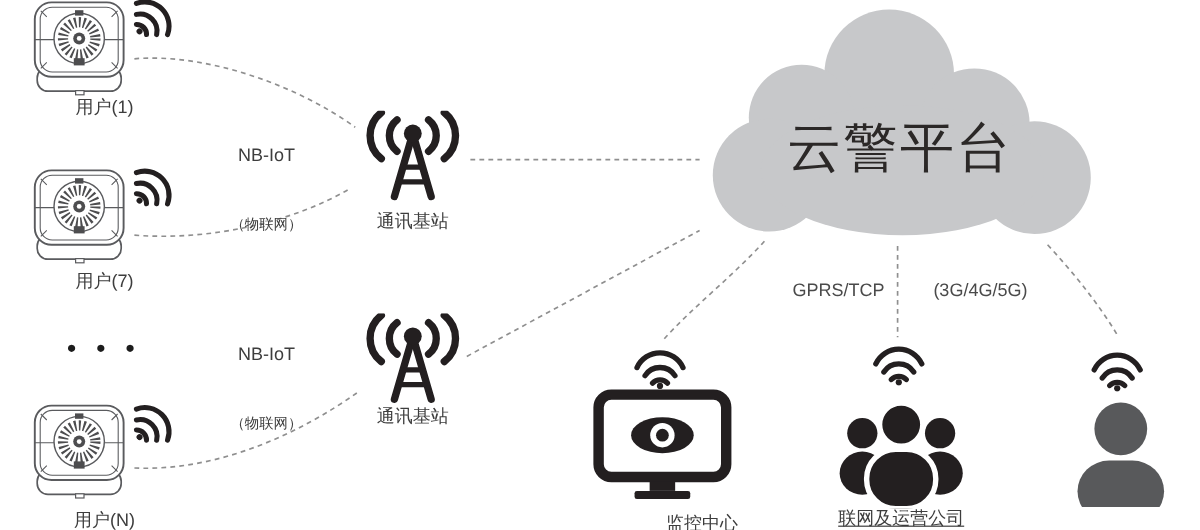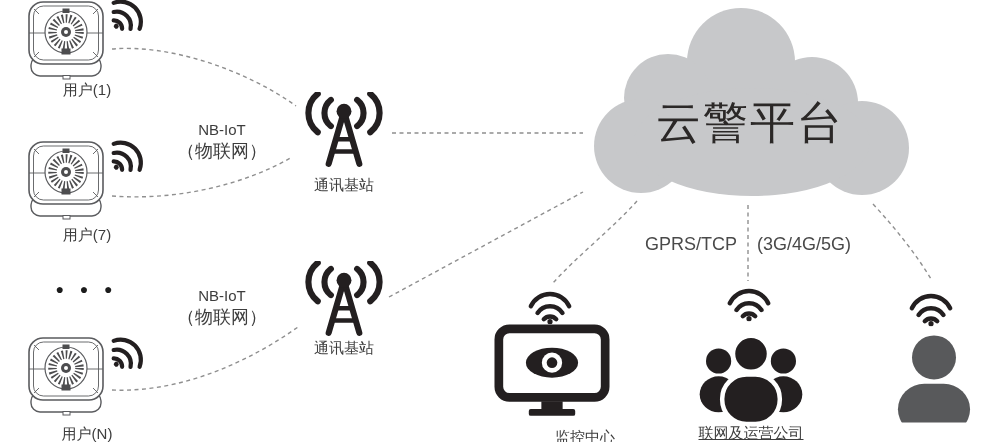--- a/index.html
+++ b/index.html
@@ -6,26 +6,26 @@
   .stage{
     position:relative;width:1000px;height:442px;background:#fff;overflow:hidden;
     font-family:"Liberation Sans","DejaVu Sans",sans-serif;
     --icon:#231f20;--person:#58595b;--cloud:#c7c8ca;--line:#8f8f8f;
     --label:#3d3d3d;--title:#2b2827;--outline:#5a5b5e;
   }
   .abs{position:absolute;}
   .bg{position:absolute;left:0;top:0;}
   .lbl{position:absolute;color:var(--label);font-size:15px;line-height:1.25;
        text-align:center;white-space:nowrap;}
-  .lbl .sub{font-size:18px;}
+  .lbl .sub{font-size:12px;margin-top:40px;}
   .title{position:absolute;left:630px;top:93px;width:240px;text-align:center;
          font-size:45px;font-weight:400;letter-spacing:2px;color:var(--title);}
   .dots{position:absolute;left:42px;top:281px;width:90px;text-align:center;
         font-size:14px;letter-spacing:6px;color:#1c1c1c;}
-  .proto{position:absolute;top:234px;font-size:18px;color:#4a4a4a;}
+  .proto{position:absolute;top:234px;font-size:15px;color:#4a4a4a;}
   .tiltwifi{transform:rotate(45deg);transform-origin:50% 50%;}
   svg.icon{display:block;}
 </style>
 </head>
 <body>
 
 <div class="stage" style="--icon: #231f20; --person: #58595b; --cloud: #c7c8ca; --line: #8f8f8f; --label: #3d3d3d; --title: #2b2827; --outline: #5a5b5e;">
 
   <svg width="0" height="0" style="position:absolute" aria-hidden="true">
     <defs>
@@ -177,21 +177,21 @@
   <div class="lbl" style="left:294px;top:176px;width:100px;">通讯基站</div>
 
   <div class="abs" style="left:302px;top:261px;">
     <svg class="icon" width="84" height="77">
         <use href="#sym-bs"></use>
       </svg>
   </div>
   <div class="lbl" style="left:294px;top:339px;width:100px;">通讯基站</div>
 
   <div class="proto" style="left:625px;width:112px;text-align:right;">GPRS/TCP</div>
-  <div class="proto" style="left:757px;width:120px;text-align:left;">(3G/4G/5G)</div>
+  <div class="proto" style="left:757px;width:120px;text-align:center;">(3G/4G/5G)</div>
 
   <div class="abs" style="left:527px;top:290px;">
     <svg class="icon" width="46" height="34.5">
         <use href="#sym-wifi"></use>
       </svg>
   </div>
   <div class="abs" style="left:494px;top:324px;">
     <svg class="icon" width="116" height="92.8">
         <use href="#sym-monitor"></use>
       </svg>

